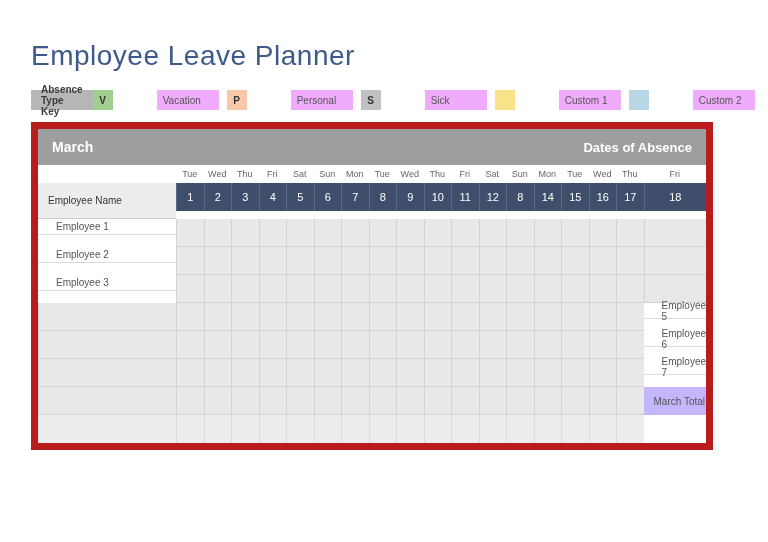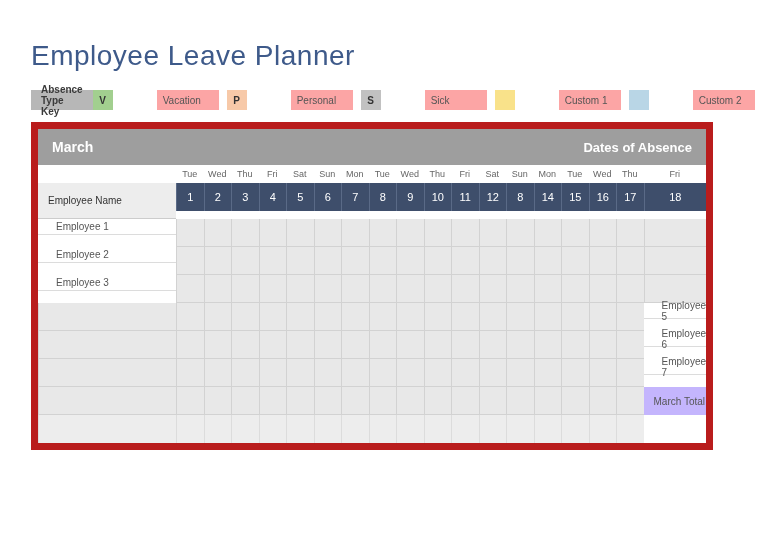--- a/index.html
+++ b/index.html
@@ -3,21 +3,21 @@
 <meta charset="utf-8">
 <style>
 * { box-sizing: border-box; margin: 0; padding: 0; }
 body { font-family: "Segoe UI", Arial, sans-serif; background: #fff; width: 768px; height: 542px; overflow: hidden; position: relative; }
 .page { padding: 40px 55px 0 31px; }
 .title { font-size: 28px; font-weight: 300; color: #3e5a8a; margin-bottom: 14px; letter-spacing: 0.5px; }
 .legend { display: flex; align-items: flex-end; height: 24px; font-size: 10px; margin-bottom: 12px; }
 .legend-key-label { background: #b7b7b7; color: #3a3a3a; font-weight: 600; padding: 0 10px; height: 20px; display: flex; align-items: center; width: 118px; }
 .legend-item { display: flex; align-items: center; height: 20px; }
 .legend-swatch { width: 20px; height: 20px; display: flex; align-items: center; justify-content: center; font-weight: 600; font-size: 10px; color: #333; }
-.legend-text { padding: 0 8px 0 6px; background: #fca5a5; height: 20px; display: flex; align-items: center; min-width: 62px; color: #555; margin-left: 44px; }
+.legend-text { padding: 0 8px 0 6px; background: #f0abfc; height: 20px; display: flex; align-items: center; min-width: 62px; color: #555; margin-left: 44px; }
 .swatch-v { background: #a2cf8f; }
 .swatch-p { background: #f7c9a8; }
 .swatch-s { background: #c1c1c1; }
 .swatch-c1 { background: #f9e28a; }
 .swatch-c2 { background: #b9d6e6; }
 .gap { width: 8px; flex-shrink: 0; }
 .planner { border: 7px solid #b91c1c; }
 .header-bar { background: #9e9e9e; color: #fff; display: flex; justify-content: space-between; align-items: center; height: 36px; padding: 0 14px; font-size: 14px; }
 .header-left { font-weight: 600; }
 .header-right { font-weight: 600; font-size: 13px; }

